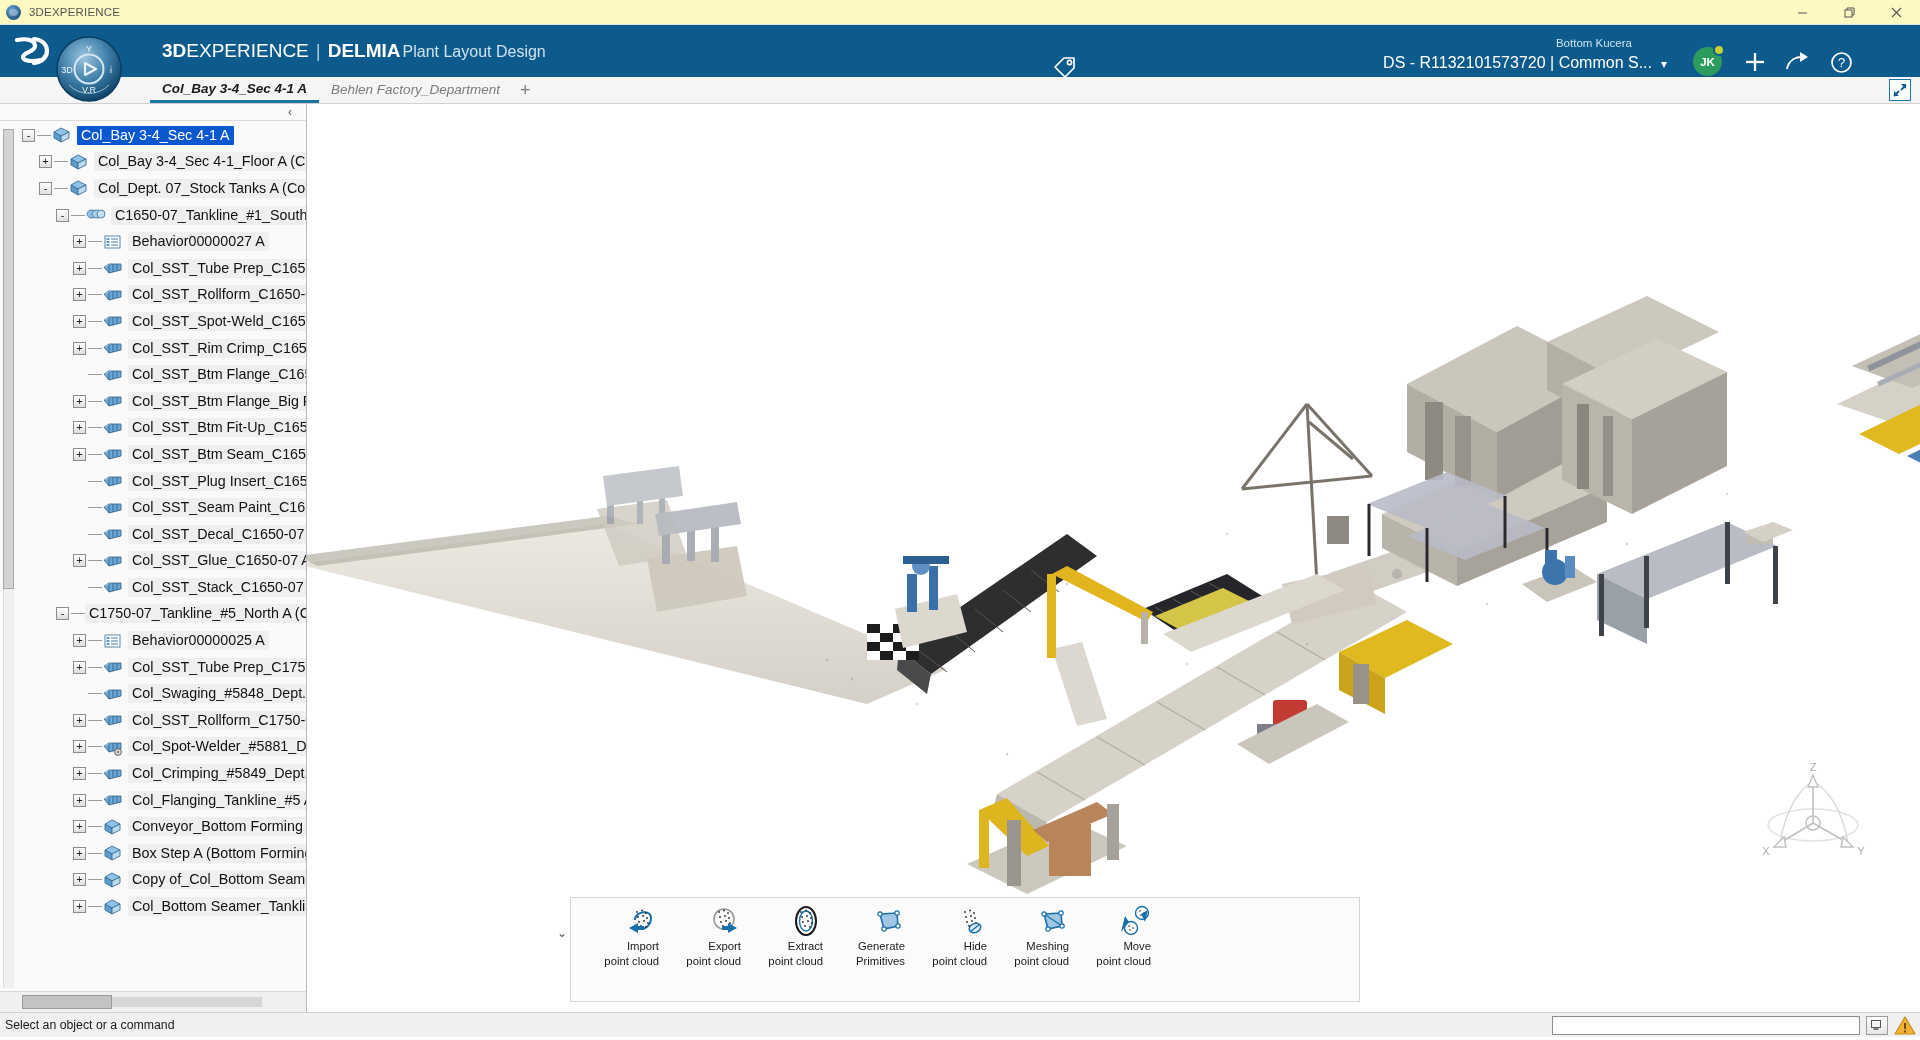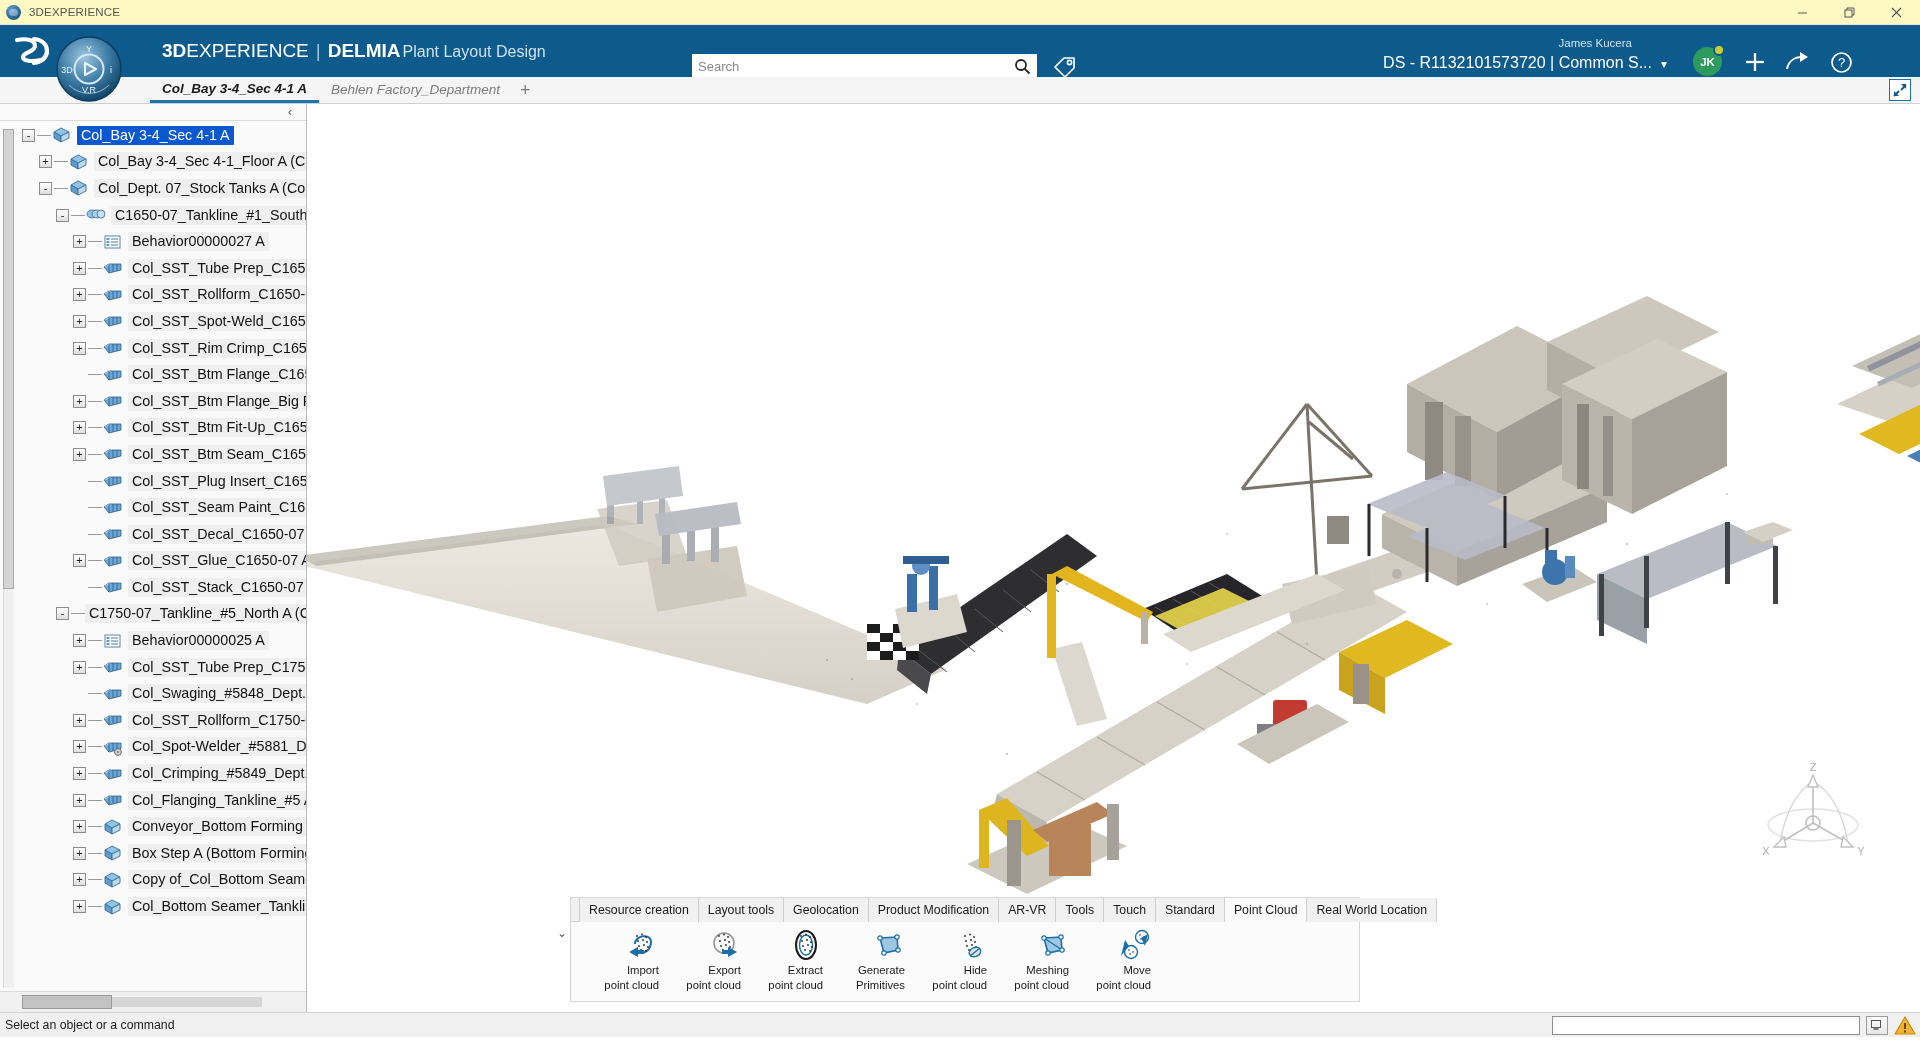--- a/index.html
+++ b/index.html
@@ -187,36 +187,29 @@
   </div>
 
   <div class="brand">
     <b>3D</b>
       <span class="thin">EXPERIENCE</span>
     <span class="sep">|</span>
     <b>DELMIA</b>
     <span class="app">Plant Layout Design</span>
   </div>
 
-  <div class="searchbox">
-    <input placeholder="Search" style="">
-    <svg width="17" height="17" viewBox="0 0 17 17">
-      <circle cx="7" cy="7" r="5" fill="none" stroke="#222" stroke-width="1.8"></circle>
-      <line x1="10.8" y1="10.8" x2="15.5" y2="15.5" stroke="#222" stroke-width="1.8"></line>
-    </svg>
-  </div>
 
   <div class="tag-icon">
     <svg width="26" height="26" viewBox="0 0 26 26">
       <path d="M3,13 L12,4 L22,4 L22,14 L13,23 Z" fill="none" stroke="#fff" stroke-width="1.7" stroke-linejoin="round"></path>
       <circle cx="17.5" cy="8.5" r="2.1" fill="none" stroke="#fff" stroke-width="1.6"></circle>
     </svg>
   </div>
 
-  <div class="user-name">James Kucera</div>
+  <div class="user-name">Bottom Kucera</div>
   <div class="env-label">DS - R1132101573720 | Common S...</div>
   <div class="chev">▾</div>
 
   <div class="avatar">
     <span>JK</span>
     <span class="dot"></span>
   </div>
 
   <div class="hdr-icon" style="right:152px">
     <svg width="22" height="22" viewBox="0 0 22 22">
@@ -841,32 +834,20 @@
         <polygon points="95,90 85,80 83,90" fill="#fff" stroke="#8d8d8d" stroke-width="1.4"></polygon>
         <text x="55" y="14" font-size="11" fill="#666" text-anchor="middle" font-family="Liberation Sans, sans-serif">Z</text>
         <text x="8" y="98" font-size="11" fill="#666" text-anchor="middle" font-family="Liberation Sans, sans-serif">X</text>
         <text x="103" y="98" font-size="11" fill="#666" text-anchor="middle" font-family="Liberation Sans, sans-serif">Y</text>
       </svg>
     </div>
   </div>
 
   <div class="actionbar">
     <span class="ab-collapse">⌄</span>
-    <div class="ab-tabs" id="ab-tabs">
-        <div class="ab-tab">Resource creation</div>
-        <div class="ab-tab">Layout tools</div>
-        <div class="ab-tab">Geolocation</div>
-        <div class="ab-tab">Product Modification</div>
-        <div class="ab-tab">AR-VR</div>
-        <div class="ab-tab">Tools</div>
-        <div class="ab-tab">Touch</div>
-        <div class="ab-tab">Standard</div>
-        <div class="ab-tab active">Point Cloud</div>
-        <div class="ab-tab">Real World Location</div>
-      </div>
     <div class="ab-items" id="ab-items">
         <div class="ab-item">
           <div class="abi">
             <svg width="34" height="34" viewBox="0 0 34 34">
               <path d="M10,16 C10,7 26,5 26,14 C26,22 18,27 14,24" fill="none" stroke="#1b6fa8" stroke-width="2"></path>
               <g fill="#2a2a2a">
                 <circle cx="12" cy="8" r=".9"></circle>
                 <circle cx="17" cy="6.5" r=".9"></circle>
                 <circle cx="21" cy="9" r=".9"></circle>
                 <circle cx="13" cy="13" r=".9"></circle>

